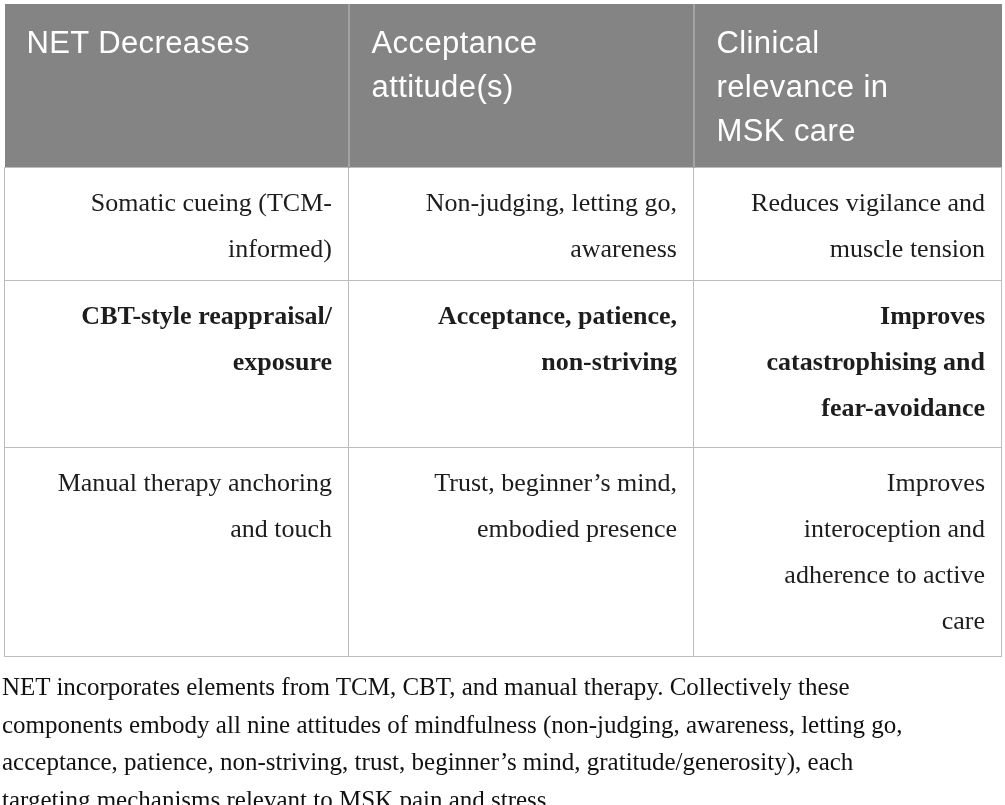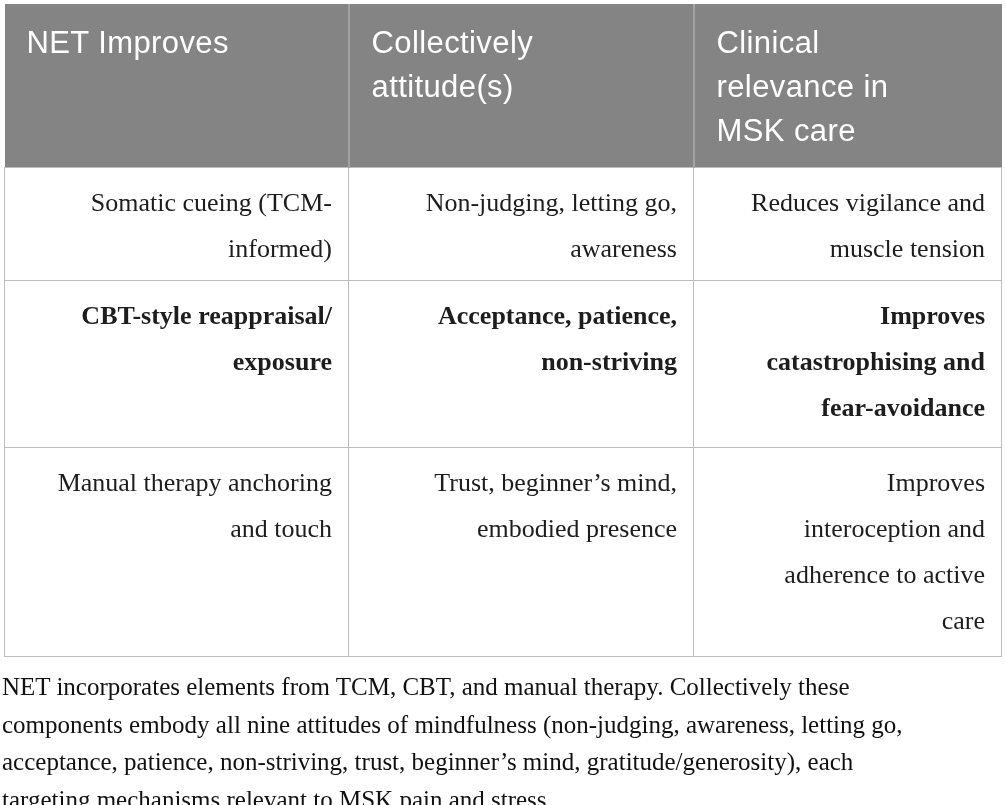--- a/index.html
+++ b/index.html
@@ -79,22 +79,22 @@
 <div class="page">
 
   <table class="net-table">
     <colgroup>
       <col class="c1">
       <col class="c2">
       <col class="c3">
     </colgroup>
     <thead>
       <tr>
-        <th>NET Improves</th>
-        <th>Collectively
+        <th>NET Decreases</th>
+        <th>Acceptance
 attitude(s)</th>
         <th>Clinical
 relevance in
 MSK care</th>
       </tr>
     </thead>
     <tbody>
       <tr class="row-1">
         <td>Somatic cueing (TCM-
 informed)</td>

